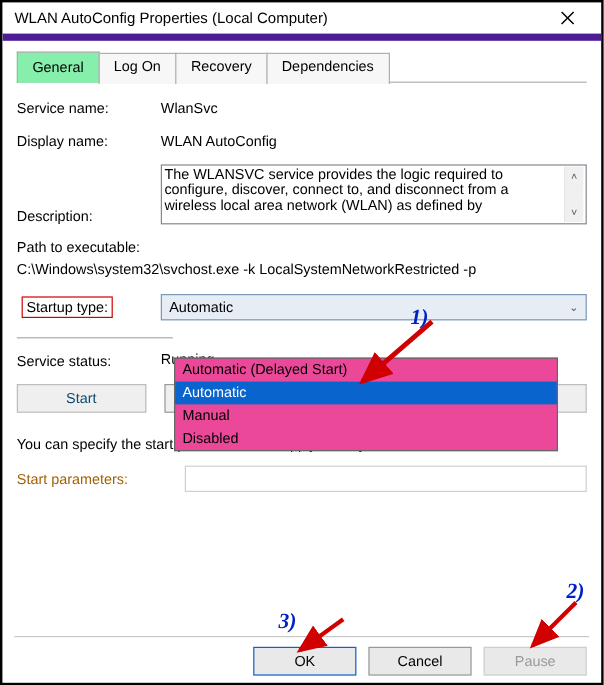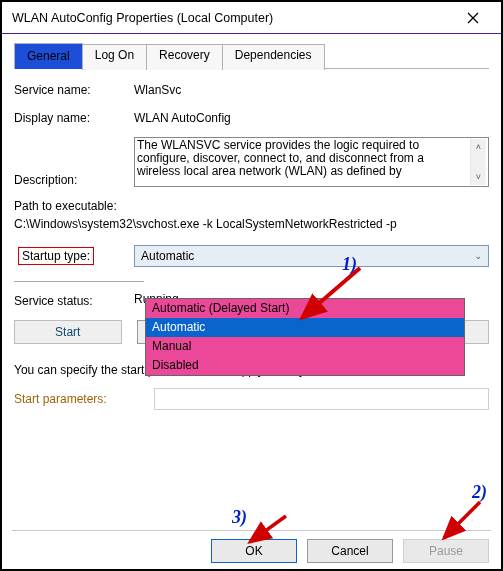--- a/index.html
+++ b/index.html
@@ -13,21 +13,21 @@
     position: relative;
     overflow: hidden;
     border: 2px solid #000;
   }
   .titlebar {
     height: 32px;
     display: flex;
     align-items: center;
     padding: 0 8px 0 10px;
     font-size: 12.5px;
-    border-bottom: 1px solid #4c1d95;
+    border-bottom: 6px solid #4c1d95;
   }
   .titlebar .title { flex: 1; }
   .titlebar .close {
     width: 40px; height: 28px;
     display: flex; align-items: center; justify-content: center;
     font-size: 14px;
   }
   .content {
     padding: 8px 12px 10px 12px;
   }
@@ -40,21 +40,21 @@
     padding: 5px 12px 5px 12px;
     border: 1px solid #b0b0b0;
     border-bottom: none;
     background: #fff;
     position: relative;
     margin-right: -1px;
     font-size: 12px;
     cursor: default;
   }
   .tab.active {
-    background: #1d4ed8;
+    background: #86efac;
     bottom: -1px;
     padding-bottom: 6px;
     z-index: 2;
   }
   .tab:not(.active) {
     top: 2px;
     padding-top: 3px;
     padding-bottom: 3px;
     background: #f7f7f7;
   }

